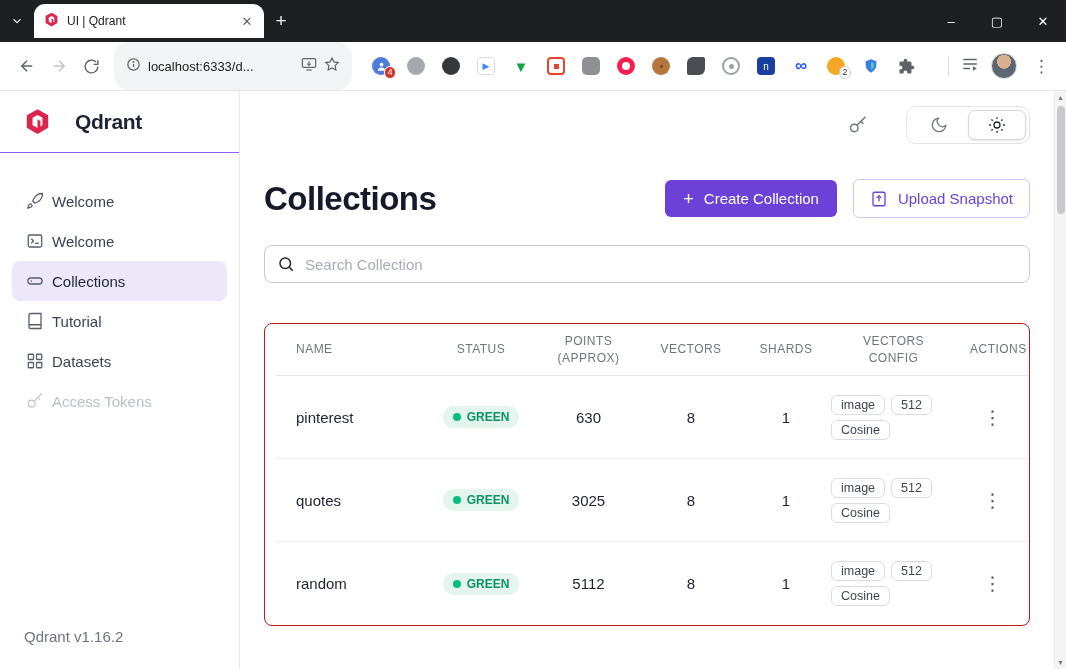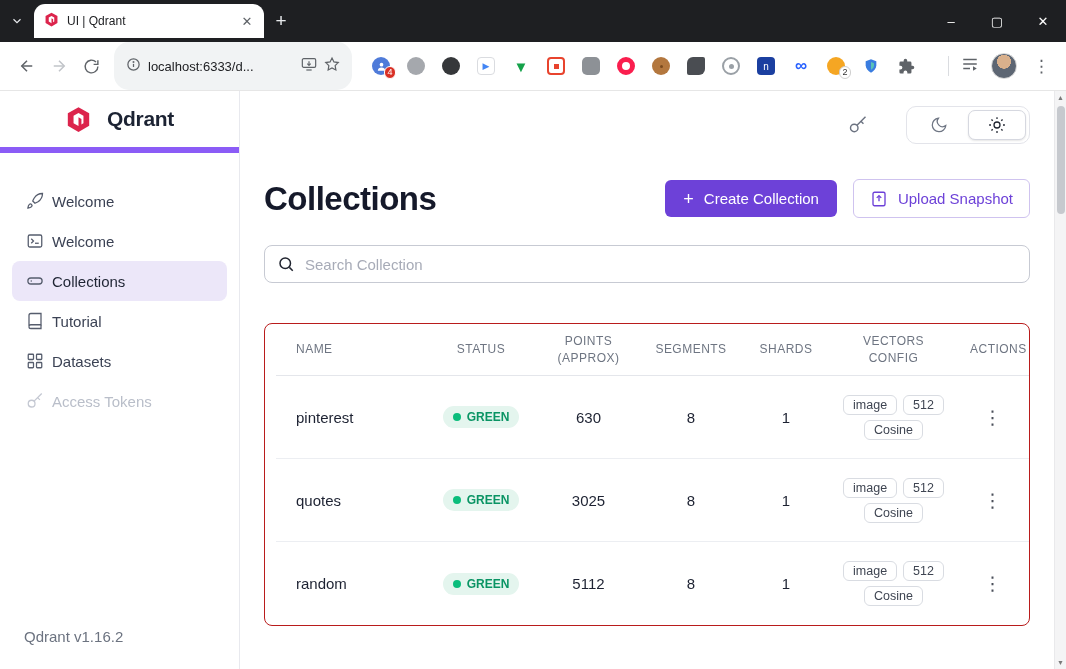--- a/index.html
+++ b/index.html
@@ -28,21 +28,21 @@
   .badge { position:absolute; bottom:-4px; right:-6px; background:#d93025; color:#fff; font-size:9px; line-height:11px; min-width:12px; text-align:center; border-radius:6px; padding:0 2px; border:1px solid #fff; }
   .badge.light { background:#fff; color:#333; border:1px solid #cfcfcf; }
   .tb-right { margin-left:auto; display:flex; align-items:center; gap:12px; }
   .tb-sep { width:1px; height:20px; background:#dadce0; }
   .avatar { width:26px; height:26px; border-radius:50%; background:radial-gradient(circle at 50% 32%, #d9b08c 0 34%, #5d6673 35% 100%); border:1px solid #d6d6d6; }
   .kebab { color:#5f6368; font-size:17px; padding:0 4px; }
 
   
   .app { flex:1; display:flex; background:#fff; min-height:0; }
   .sidebar { width:240px; flex:0 0 240px; border-right:1px solid #e8e9ee; display:flex; flex-direction:column; }
-  .side-logo { height:62px; flex:0 0 62px; display:flex; align-items:center; gap:15px; padding:0 24px; border-bottom:6px solid #8b5cf6;justify-content:center; }
+  .side-logo { height:62px; flex:0 0 62px; display:flex; align-items:center; gap:24px; padding:0 24px; border-bottom:1px solid #8b5cf6; }
   .logo-text { font-size:21px; font-weight:700; color:#1c2333; letter-spacing:-0.3px; }
   .nav { padding:28px 12px 0; display:flex; flex-direction:column; }
   .nav-item { height:40px; display:flex; align-items:center; gap:8px; padding:0 14px; border-radius:8px; font-size:15px; color:#3b4254; cursor:pointer; }
   .nav-item svg { stroke:#565d6d; }
   .nav-item.active { background:#ece7f9; color:#1f2534; }
   .nav-item.disabled { color:#b9bec9; }
   .nav-item.disabled svg { stroke:#c4c8d2; }
   .side-footer { margin-top:auto; padding:0 24px 24px; font-size:15px; color:#6c7380; }
 
   .main { flex:1; display:flex; flex-direction:column; padding:0 24px; min-width:0; }
@@ -66,21 +66,21 @@
   .t-row { display:grid; grid-template-columns:150px 110px 105px 100px 90px 125px 1fr; align-items:center; }
   .t-head { height:52px; border-bottom:1px solid #e4e6eb; }
   .th { font-size:12px; color:#6e7582; letter-spacing:.04em; text-align:center; line-height:1.35; padding:0 14px; }
   .th.first { text-align:left; padding-left:20px; }
   .t-body-row { height:83px; border-bottom:1px solid #eceef2; }
   .t-body-row:last-child { border-bottom:none; }
   .cell { text-align:center; font-size:15px; color:#1d2232; }
   .cell.name { text-align:left; padding-left:20px; }
   .status-pill { display:inline-flex; align-items:center; gap:6px; background:var(--green-bg,#e4f5ee); color:var(--green-text,#0a9464); border-radius:20px; padding:4px 10px; font-size:12px; font-weight:700; }
   .status-dot { width:8px; height:8px; border-radius:50%; background:var(--green-dot,#0bbd7c); }
-  .vec-cell { display:flex; flex-direction:column; align-items:center; gap:5px; }
+  .vec-cell { display:flex; flex-direction:column; align-items:flex-start; gap:5px; }
   .vec-line { display:flex; gap:6px; }
   .chip { border:1px solid #d9dce2; border-radius:6px; padding:2px 9px; font-size:12.5px; color:#3f4552; background:#fff; }
   .row-kebab { font-size:19px; color:#4a4f5a; text-align:center; cursor:pointer; }
 
   
   .scrollbar { width:12px; flex:0 0 12px; background:#f4f4f5; border-left:1px solid #e9e9eb; display:flex; flex-direction:column; align-items:center; }
   .sb-arrow { height:13px; color:#7a7a7a; font-size:7px; display:flex; align-items:center; justify-content:center; }
   .sb-arrow.down { margin-top:auto; }
   .sb-thumb { width:8px; border-radius:4px; background:#c6c9ce; height:108px; margin-top:2px; }
 </style>
@@ -333,21 +333,21 @@
             <line x1="16.5" y1="16.5" x2="21" y2="21"></line>
           </svg>
         <input type="text" placeholder="Search Collection" style="">
       </div>
 
       <div class="table-card">
         <div class="t-row t-head">
           <span class="th first">NAME</span>
           <span class="th">STATUS</span>
           <span class="th">POINTS (APPROX)</span>
-          <span class="th">SEGMENTS</span>
+          <span class="th">VECTORS</span>
           <span class="th">SHARDS</span>
           <span class="th">VECTORS CONFIG</span>
           <span class="th">ACTIONS</span>
         </div>
 
         <div class="t-row t-body-row">
           <span class="cell name">pinterest</span>
           <span class="cell"><span class="status-pill">
                 <span class="status-dot"></span>
                 <span>GREEN</span>

